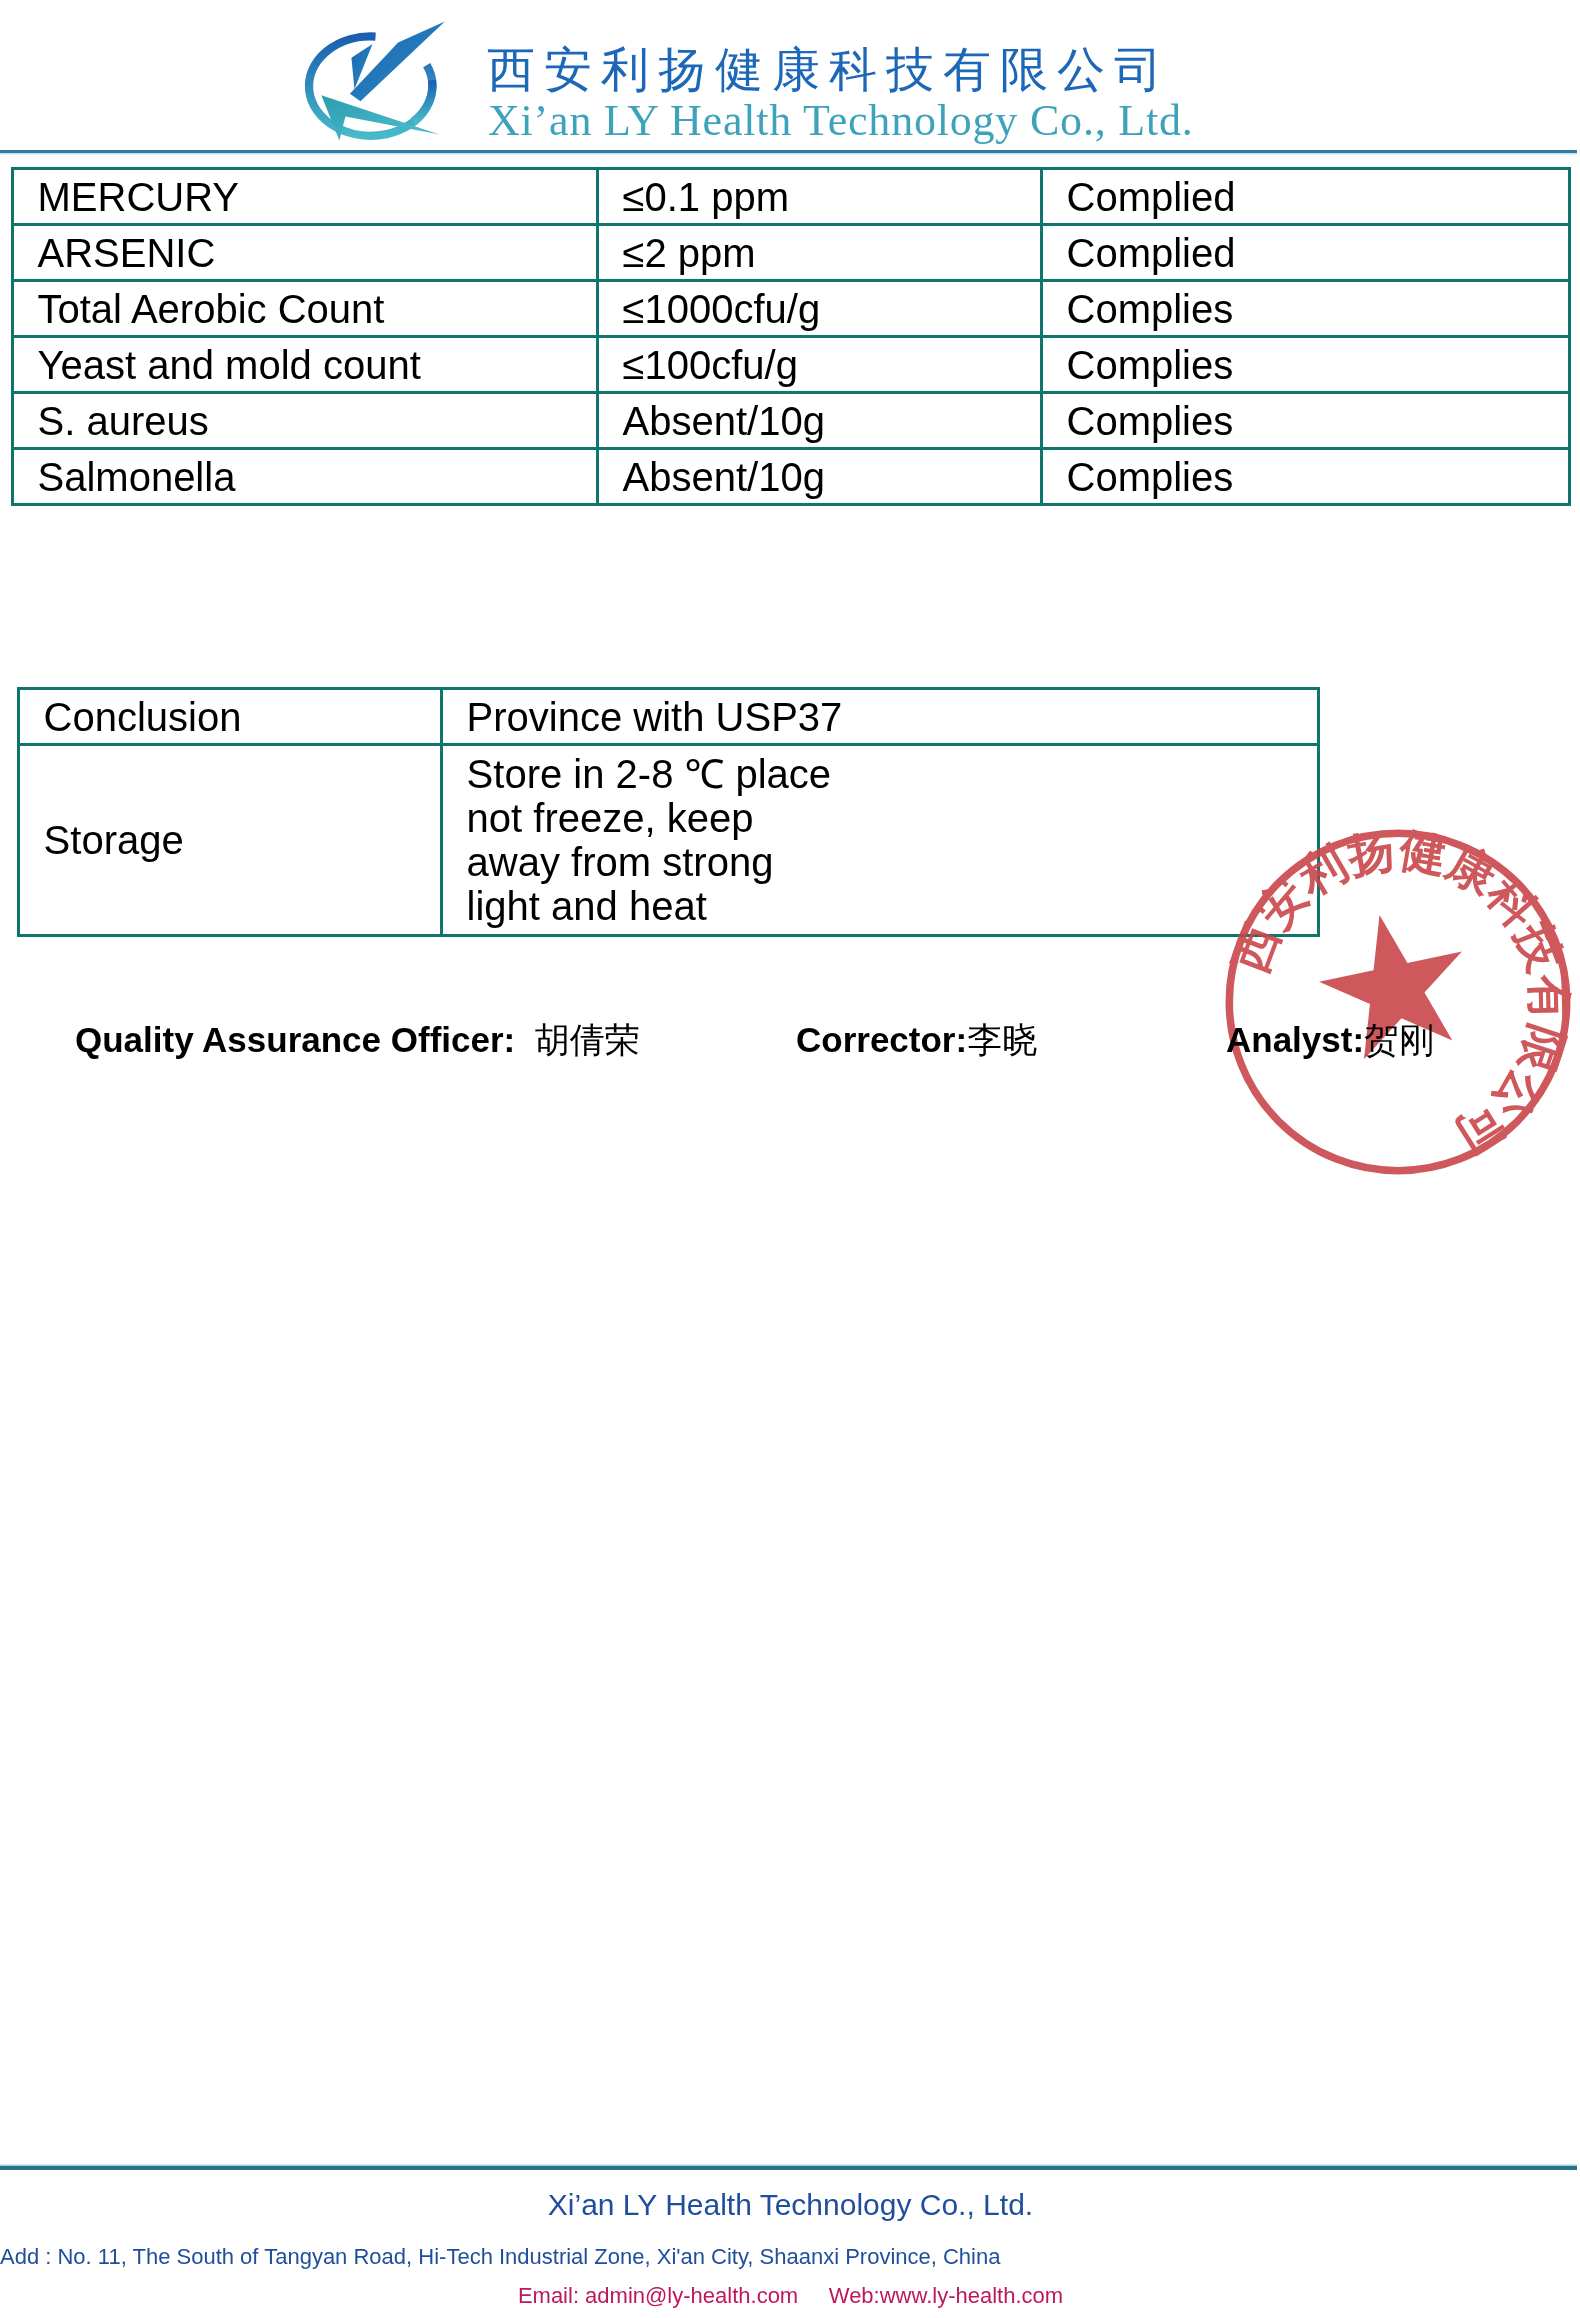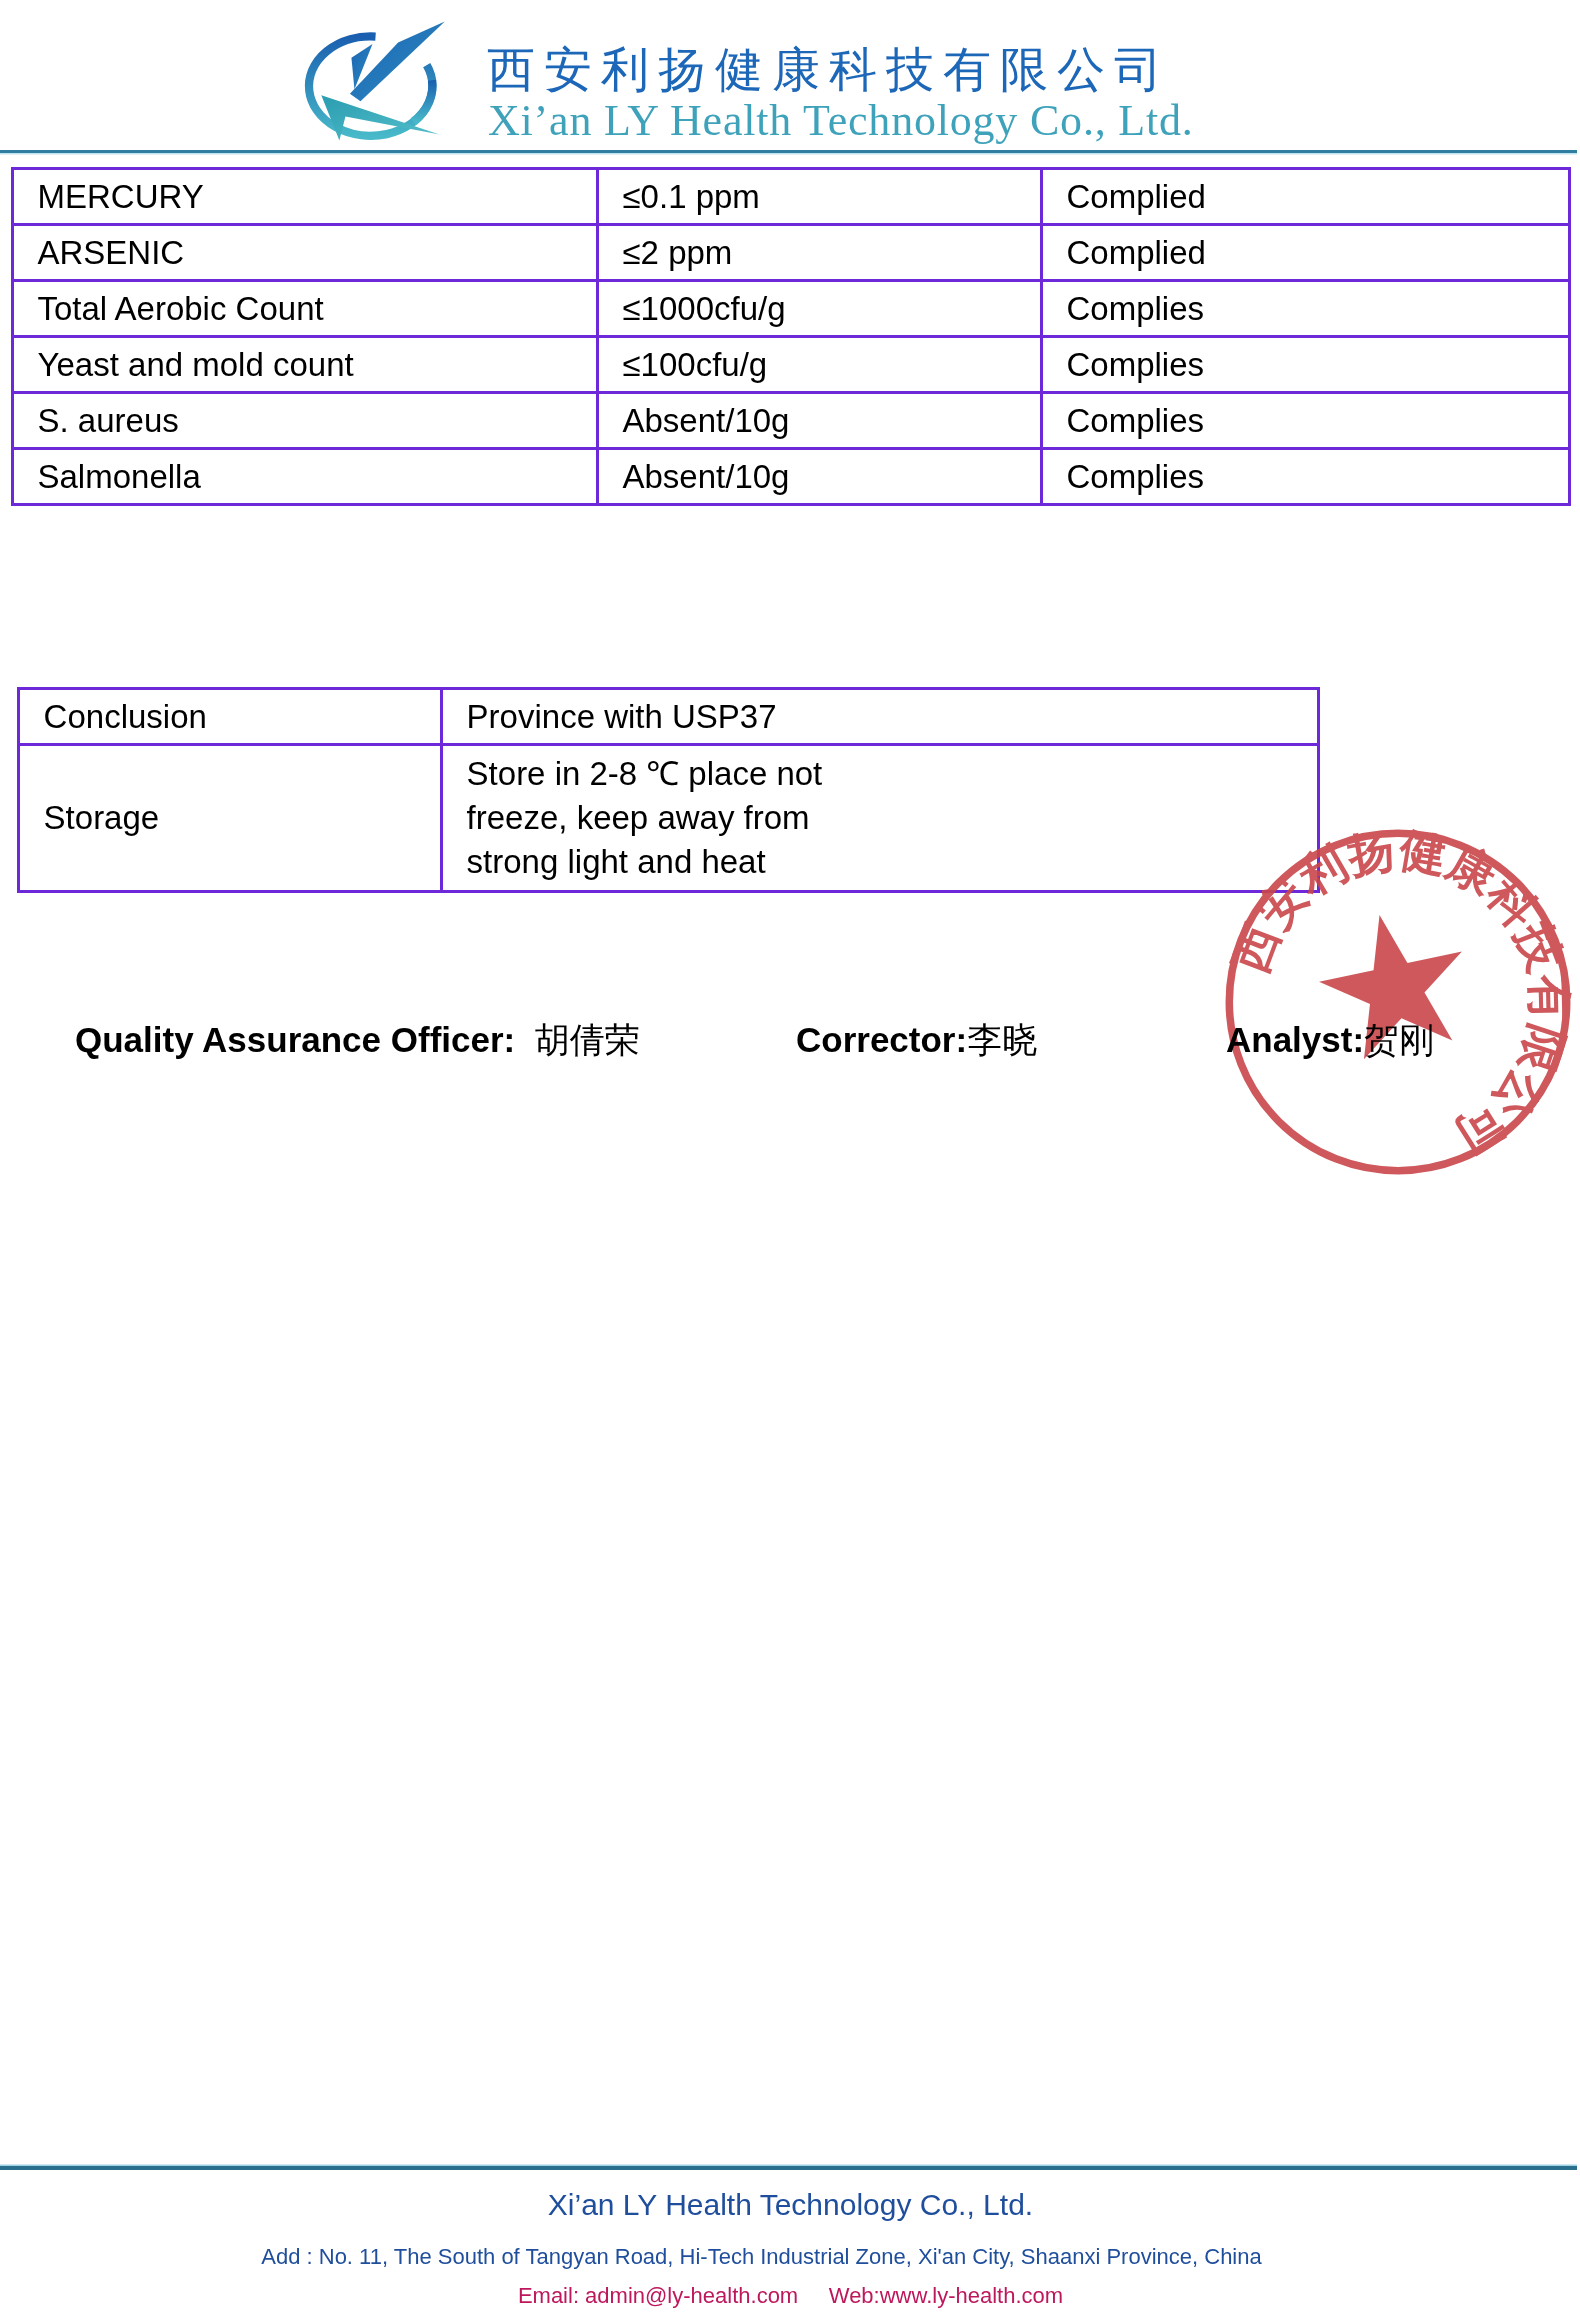--- a/index.html
+++ b/index.html
@@ -7,21 +7,21 @@
   .abs { position:absolute; }
 
   
   #logo { left:285px; top:19.6px; width:166px; height:128px; }
   #title-cn { left:487px; top:42px; font-family:"DejaVu Sans", sans-serif; font-size:48px; line-height:54px; color:#1d67b8; letter-spacing:9px; white-space:nowrap; }
   #title-en { left:488px; top:96px; font-family:"Liberation Serif", serif; font-size:44px; line-height:50px; color:#3ea2bb; white-space:nowrap; letter-spacing:0.8px; }
   #header-rule { left:0; top:150px; width:1577px; height:3px; background:#2f7ea1; box-shadow:0 1.5px 0 #bfe3ee; }
 
   
   table { border-collapse:collapse; position:absolute; }
-  td { border:3px solid #6d28d9; font-size:33px; line-height:38px; padding:0 0 0 24px; vertical-align:middle; white-space:nowrap; }
+  td { border:3px solid #0f766e; font-size:40px; line-height:38px; padding:0 0 0 24px; vertical-align:middle; white-space:nowrap; }
   #results-table { left:10.5px; top:167px; width:1560px; }
   #results-table td { height:53px; }
   #results-table td.c1 { width:558px; }
   #results-table td.c2 { width:417px; }
   #summary-table { left:16.6px; top:687px; width:1303px; }
   #summary-table td.k { width:396px; }
   #summary-table tr.r1 td { height:53px; }
   #summary-table tr.r2 td { height:107px; }
   #summary-table tr.r3 td { height:53px; }
   #summary-table .multi { white-space:normal; line-height:44px; padding-top:6px; padding-bottom:6px; }
@@ -32,21 +32,21 @@
   #sig-qa { left:75px; }
   #sig-corrector { left:796px; }
   #sig-analyst { left:1226px; }
 
   
   #stamp { left:1221px; top:825px; width:354px; height:354px; z-index:2; opacity:0.9; }
 
   
   #footer-rule { left:0; top:2166px; width:1577px; height:3.8px; background:#2a6f8c; box-shadow:0 -1.5px 0 #9fd3e3; }
   #footer-company { left:0; width:1581px; top:2187px; text-align:center; font-size:30px; line-height:36px; color:#1f4e9c; }
-  #footer-address { left:0; width:1523px; top:2243px; text-align:center; font-size:22px; line-height:27px; color:#1f4e9c; }
+  #footer-address { left:0; width:1523px; top:2243px; font-size:22px; line-height:27px; color:#1f4e9c; }
   #footer-contact { left:0; width:1581px; top:2282px; text-align:center; font-size:22px; line-height:27px; color:#be185d; white-space:pre; }
 </style>
 </head>
 <body>
 
 <div class="abs" id="logo">
   <svg width="166" height="128" viewBox="0 0 220 170">
     <defs>
       <linearGradient id="lg1" x1="0" y1="0" x2="0" y2="1">
         <stop offset="0" stop-color="#1a5fb0"></stop>

